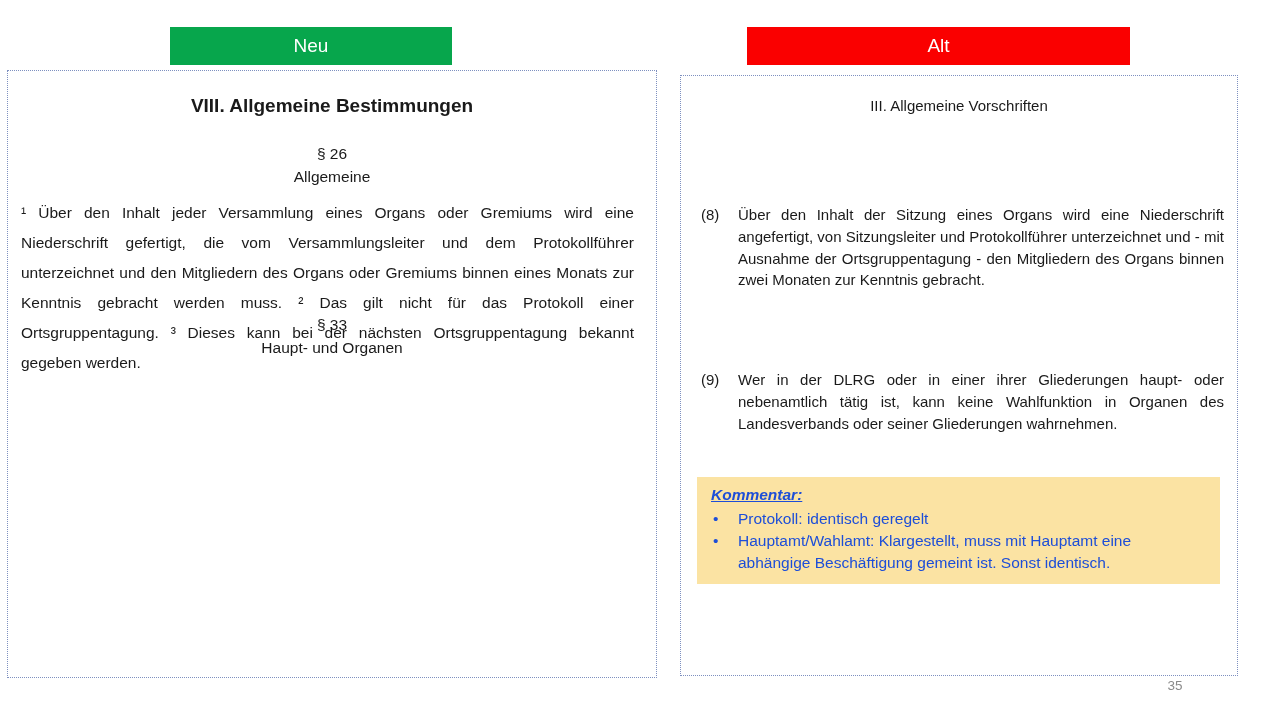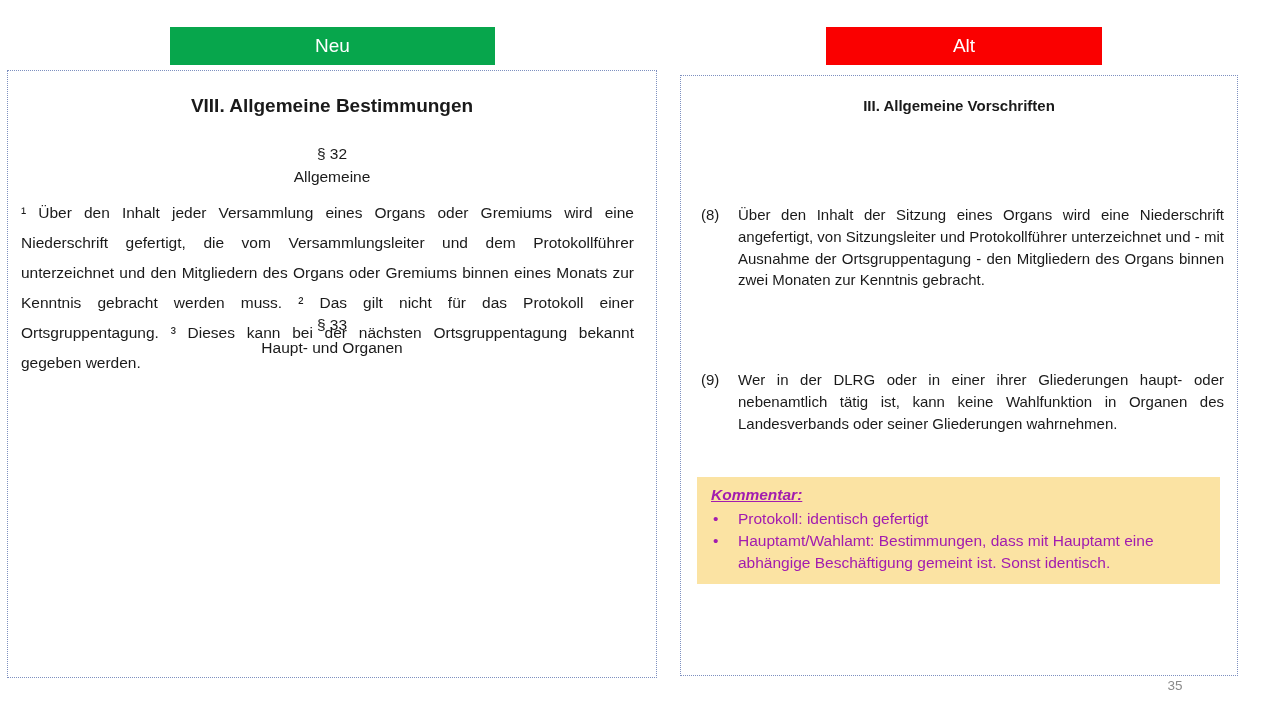--- a/index.html
+++ b/index.html
@@ -12,46 +12,46 @@
   html,body{margin:0;padding:0;background:#ffffff;}
   .slide{
     position:relative;width:1280px;height:720px;background:#ffffff;
     font-family:"Liberation Sans", sans-serif;color:#1a1a1a;overflow:hidden;
   }
   
   .bar{
     position:absolute;top:27px;height:38px;display:flex;align-items:center;justify-content:center;
     color:#ffffff;font-size:19px;
   }
-  .bar-neu{left:170px;width:325px;background:var(--neu-green);}
-  .bar-alt{left:826px;width:276px;background:var(--alt-red);}
+  .bar-neu{left:170px;width:282px;background:var(--neu-green);}
+  .bar-alt{left:747px;width:383px;background:var(--alt-red);}
   
   .docbox{position:absolute;border:1px dotted var(--box-border);background:#ffffff;}
   .box-neu{left:7px;top:70px;width:648px;height:606px;}
   .box-alt{left:680px;top:75px;width:556px;height:599px;}
   
   .box-neu .doc-title{position:absolute;top:24px;left:0;right:0;text-align:center;font-weight:bold;font-size:19px;}
   .sec-head{position:absolute;left:0;right:0;text-align:center;font-size:15.5px;line-height:23px;}
   .sec-head-32{top:71px;}
   .sec-head-33{top:242px;}
   .para{position:absolute;left:13px;right:22px;font-size:15.5px;line-height:30px;text-align:justify;}
   .para-32{top:127px;}
   .para-33{top:298px;}
   
-  .box-alt .doc-title{position:absolute;top:21px;left:0;right:0;text-align:center;font-weight:bold;font-size:15px;}
+  .box-alt .doc-title{position:absolute;top:21px;left:0;right:0;text-align:center;font-weight:normal;font-size:15px;}
   .item{position:absolute;left:20px;right:13px;display:flex;font-size:15px;line-height:21.8px;}
   .item .num{flex:none;width:37px;}
   .item .txt{flex:1;text-align:justify;}
   .item-8{top:128px;}
   .item-9{top:293px;}
   
   .kommentar{
     position:absolute;left:16px;top:401px;width:523px;box-sizing:border-box;
     background:var(--kommentar-bg);padding:7px 14px 10px 14px;
-    font-size:15.5px;line-height:22px;color:#a21caf;
+    font-size:15.5px;line-height:22px;color:#1d4ed8;
   }
   .khead{font-weight:bold;font-style:italic;text-decoration:underline;}
   .kbullets{margin:2px 0 0 0;padding:0;list-style:none;}
   .kbullets li{position:relative;padding-left:27px;}
   .kbullets li::before{content:"\2022";position:absolute;left:2px;}
   
   .page-num{position:absolute;left:1157px;top:678px;width:36px;text-align:center;color:var(--page-gray);font-size:13.5px;}
 </style>
 </head>
 <body>
@@ -62,21 +62,21 @@
     <span>Neu</span>
   </div>
   <div class="bar bar-alt">
     <span>Alt</span>
   </div>
 
   <div class="docbox box-neu">
     <div class="doc-title">VIII. Allgemeine Bestimmungen</div>
 
     <div class="sec-head sec-head-32">
-      <div>§ 32</div>
+      <div>§ 26</div>
       <div>Allgemeine</div>
     </div>
     <div class="para para-32">¹ Über den Inhalt jeder Versammlung eines Organs oder Gremiums wird eine Niederschrift gefertigt, die vom Versammlungsleiter und dem Protokollführer unterzeichnet und den Mitgliedern des Organs oder Gremiums binnen eines Monats zur Kenntnis gebracht werden muss. ² Das gilt nicht für das Protokoll einer Ortsgruppentagung. ³ Dieses kann bei der nächsten Ortsgruppentagung bekannt gegeben werden.</div>
 
     <div class="sec-head sec-head-33">
       <div>§ 33</div>
       <div>Haupt- und Organen</div>
     </div>
   </div>
 
@@ -89,21 +89,21 @@
     </div>
 
     <div class="item item-9">
       <span class="num">(9)</span>
       <span class="txt">Wer in der DLRG oder in einer ihrer Gliederungen haupt- oder nebenamtlich tätig ist, kann keine Wahlfunktion in Organen des Landesverbands oder seiner Gliederungen wahrnehmen.</span>
     </div>
 
     <div class="kommentar">
       <div class="khead">Kommentar:</div>
       <ul class="kbullets">
-        <li>Protokoll: identisch gefertigt</li>
-        <li>Hauptamt/Wahlamt: Bestimmungen, dass mit Hauptamt eine abhängige Beschäftigung gemeint ist. Sonst identisch.</li>
+        <li>Protokoll: identisch geregelt</li>
+        <li>Hauptamt/Wahlamt: Klargestellt, muss mit Hauptamt eine abhängige Beschäftigung gemeint ist. Sonst identisch.</li>
       </ul>
     </div>
   </div>
 
   <div class="page-num">35</div>
 
 </div>
 
 </body></html>

